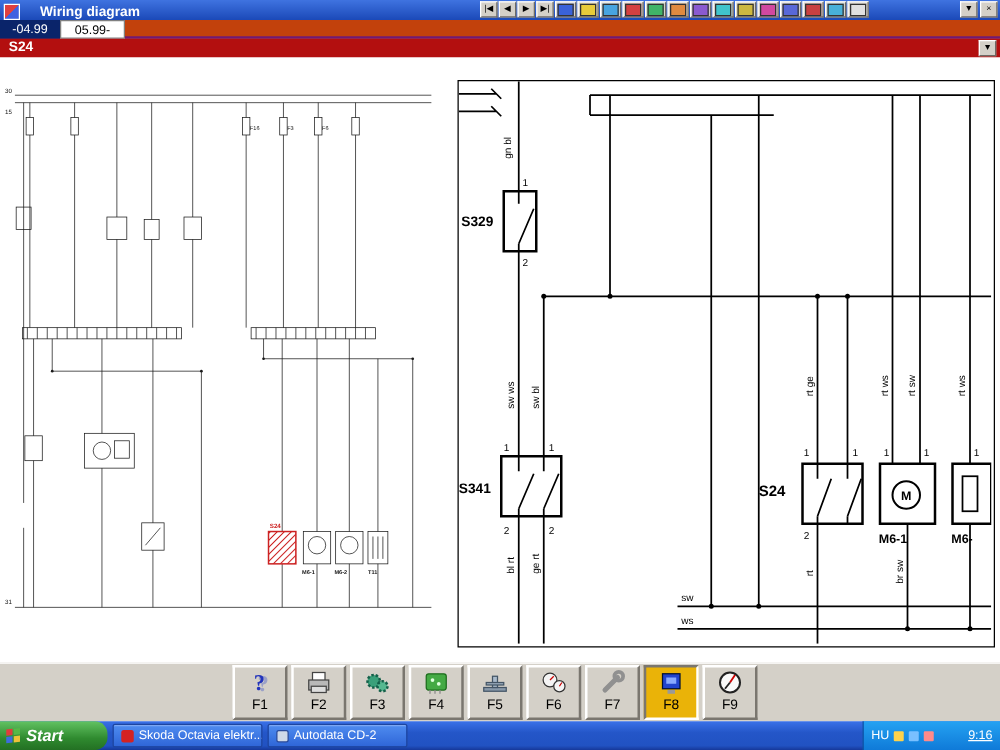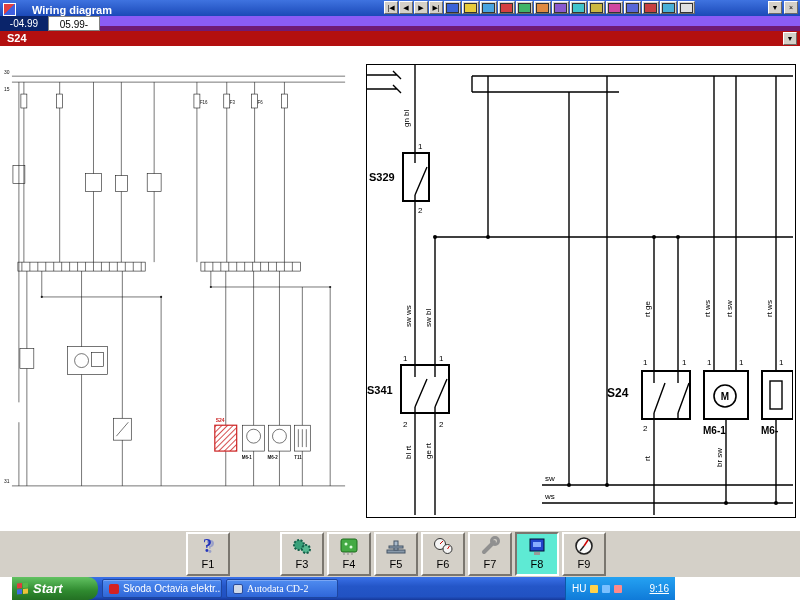--- a/index.html
+++ b/index.html
@@ -13,21 +13,21 @@
     background:linear-gradient(135deg,#e04040 0 50%,#4060e0 50% 100%);}
   .win-title{color:#fff;font-size:11px;font-weight:bold;white-space:nowrap;}
   .tb-right{position:absolute;left:384px;top:1px;display:flex;gap:1px;align-items:center;}
   .tbtn{box-sizing:border-box;height:13px;min-width:14px;padding:0;font-size:7px;line-height:10px;
     background:#d4d0c8;border:1px solid;border-color:#fff #6d6a65 #6d6a65 #fff;color:#000;cursor:default;}
   .tbtn.ic{width:17px;display:flex;align-items:center;justify-content:center;}
   .tbtn.ic b{display:block;width:11px;height:8px;border:1px solid #333;}
   .tb-far{position:absolute;right:2px;top:1px;display:flex;gap:2px;}
 
   
-  .tabrow{position:absolute;left:0;top:16px;width:800px;height:15px;background:#8b5cf6;border-bottom:5px solid #701a75;box-sizing:border-box;}
+  .tabrow{position:absolute;left:0;top:16px;width:800px;height:15px;background:#c2410c;border-bottom:2px solid #701a75;box-sizing:border-box;}
   .dtab{position:absolute;top:0;height:15px;box-sizing:border-box;font-size:10px;text-align:center;padding-top:2px;cursor:default;}
   .dtab.sel{left:0;width:48px;background:#0a246a;color:#fff;}
   .dtab.uns{left:48px;width:52px;background:#fff;color:#000;border:1px solid #808080;}
 
   
   .banner{position:absolute;left:0;top:31px;width:800px;height:15px;background:#b30f0f;color:#fff;
     font-size:11px;font-weight:bold;box-sizing:border-box;}
   .bcode{position:absolute;left:7px;top:1px;}
   .btitle{position:absolute;left:55px;top:1px;white-space:nowrap;}
   .bdrop{position:absolute;right:3px;top:1px;width:14px;height:13px;font-size:7px;line-height:10px;padding:0;
@@ -35,38 +35,38 @@
 
   
   .main{position:absolute;left:0;top:46px;width:800px;height:484px;background:#fff;}
   .leftdiag{position:absolute;left:2px;top:2px;width:360px;height:476px;}
   .rightpanel{position:absolute;left:366px;top:18px;width:428px;height:452px;border:1px solid #000;background:#fff;box-sizing:content-box;}
 
   
   .fkeys{position:absolute;left:0;top:530px;width:800px;height:47px;background:#d4d0c8;border-top:1px solid #fff;box-sizing:border-box;}
   .fbtn{position:absolute;top:1px;width:44px;height:44px;background:#d4d0c8;padding:0;
     border:2px solid;border-color:#fff #7a766f #7a766f #fff;display:flex;flex-direction:column;align-items:center;justify-content:flex-start;cursor:default;}
-  .fbtn.sel{border-color:#7a766f #fff #fff #7a766f;background:#5eead4;}
+  .fbtn.sel{border-color:#7a766f #fff #fff #7a766f;background:#eab308;}
   .ficon{display:block;width:24px;height:24px;}
   .flabel{font-size:11px;color:#000;line-height:13px;}
 
   
-  .taskbar{position:absolute;left:12px;top:577px;width:663px;height:23px;
+  .taskbar{position:absolute;left:0;top:577px;width:800px;height:23px;
     background:linear-gradient(to bottom,#3a71e8,#2456c8 40%,#2152c2 85%,#16389a);}
   .startbtn{position:absolute;left:0;top:0;height:23px;width:86px;border:none;padding:0 10px 0 5px;
     background:linear-gradient(to bottom,#62c262,#2f8a2f 60%,#237023);border-radius:0 10px 10px 0;
     color:#fff;font-weight:bold;font-style:italic;font-size:13px;display:flex;align-items:center;gap:5px;cursor:default;}
   .flag{display:grid;grid-template-columns:5px 5px;grid-template-rows:5px 5px;gap:1px;transform:skewY(-6deg);}
   .flag i{display:block;}
   .taskitem{position:absolute;top:2px;height:19px;border-radius:2px;border:1px solid #1e46a0;
     background:linear-gradient(to bottom,#4f8cf0,#2f66d8);box-shadow:inset 0 1px 0 #7aa6f4;
     color:#fff;font-size:10px;display:flex;align-items:center;gap:4px;padding:0 6px;cursor:default;white-space:nowrap;overflow:hidden;}
   .taskitem .tico{flex:0 0 10px;width:10px;height:10px;border-radius:2px;}
   .t1{left:90px;width:120px;}
-  .t2{left:214px;width:112px;font-family:Liberation Serif, serif;}
+  .t2{left:214px;width:112px;}
   .tray{position:absolute;right:0;top:0;width:110px;height:23px;box-sizing:border-box;
     background:linear-gradient(to bottom,#25a2f2,#0f7ad8);border-left:1px solid #0a58a8;
     display:flex;align-items:center;gap:4px;padding:0 6px;color:#fff;margin-left:28px;}
   .tray .lang{font-size:10px;}
   .trayico{width:8px;height:8px;border-radius:1px;display:block;}
   .clock{margin-left:auto;font-size:10px;text-decoration:underline;}
 </style>
 </head>
 <body>
 
@@ -301,20 +301,28 @@
   </div>
 
   <div class="fkeys">
     <button class="fbtn" style="left:186px">
       <span class="ficon"><svg viewBox="0 0 24 22" width="24" height="24">
             <text x="10" y="18" font-size="18" font-weight="bold" fill="#9aa0c8" font-family="Liberation Serif, serif">?</text>
             <text x="7" y="17" font-size="18" font-weight="bold" fill="#2233bb" font-family="Liberation Serif, serif">?</text>
           </svg></span>
       <span class="flabel">F1</span>
     </button>
+    <button class="fbtn" style="left:233px">
+      <span class="ficon"><svg viewBox="0 0 24 22" width="24" height="24">
+            <rect x="7" y="3" width="10" height="7" fill="#fff" stroke="#444"></rect>
+            <rect x="4" y="9" width="16" height="8" fill="#b8b8b8" stroke="#444"></rect>
+            <rect x="6" y="14" width="12" height="5" fill="#ddd" stroke="#444"></rect>
+          </svg></span>
+      <span class="flabel">F2</span>
+    </button>
     <button class="fbtn" style="left:280px">
       <span class="ficon"><svg viewBox="0 0 24 22" width="24" height="24">
             <circle cx="9" cy="10" r="5" fill="#3aa07a" stroke="#14604a" stroke-width="2" stroke-dasharray="2 1.5"></circle>
             <circle cx="16" cy="14" r="4" fill="#55b890" stroke="#14604a" stroke-width="2" stroke-dasharray="2 1.5"></circle>
           </svg></span>
       <span class="flabel">F3</span>
     </button>
     <button class="fbtn" style="left:327px">
       <span class="ficon"><svg viewBox="0 0 24 22" width="24" height="24">
             <rect x="4" y="4" width="16" height="13" rx="2" fill="#44aa44" stroke="#1c6c1c"></rect>

